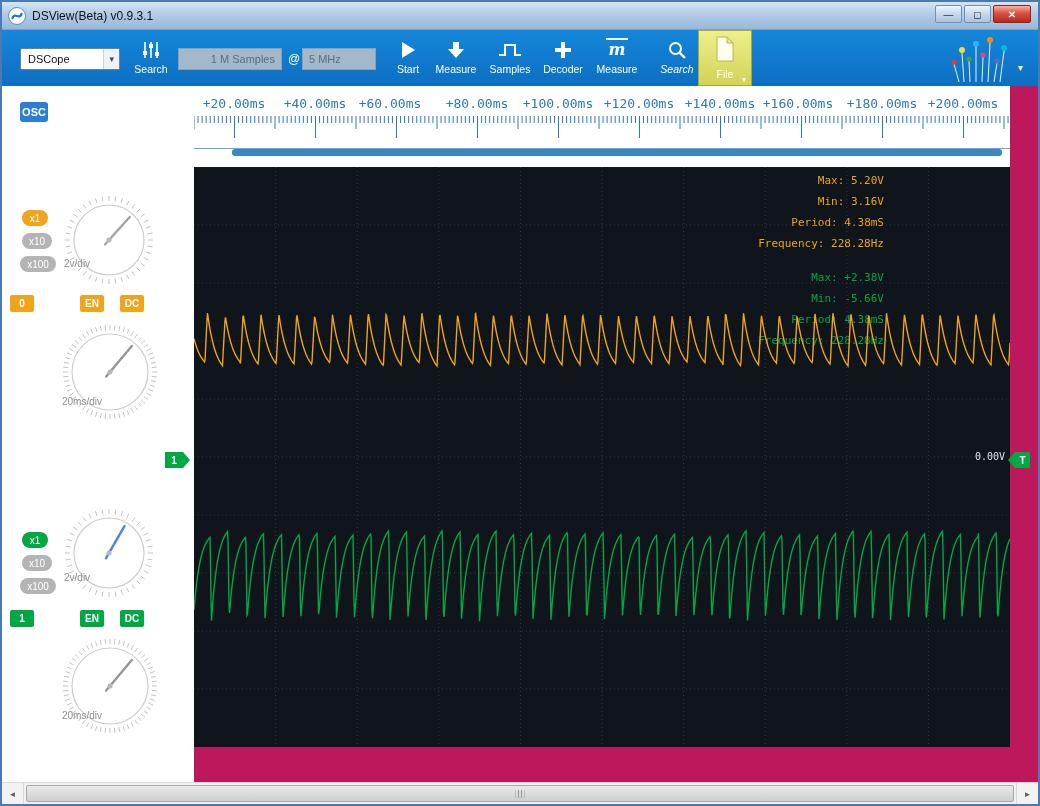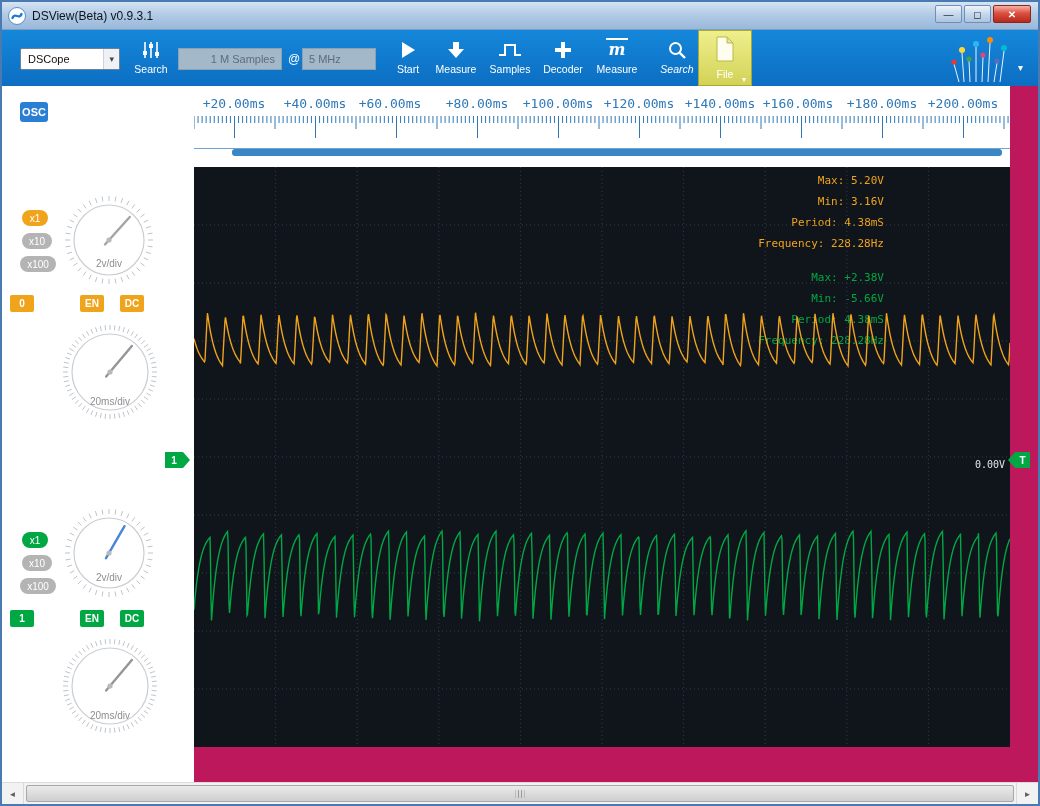--- a/index.html
+++ b/index.html
@@ -46,42 +46,42 @@
     color:#fff; line-height:20px; border-top:2px solid #fff; padding:0 3px; }
 
   
   .sidebar { position:absolute; left:0; top:84px; width:192px; height:696px; background:#fff; }
   .osc-badge { position:absolute; left:18px; top:16px; width:28px; height:20px; background:#2a7fd4; color:#fff;
     font-size:11px; font-weight:bold; display:flex; align-items:center; justify-content:center; border-radius:3px;
     cursor:pointer; }
   .probe-btn { position:absolute; height:16px; color:#fff; font-size:10px; display:flex; align-items:center;
     justify-content:center; border-radius:8px; cursor:pointer; background:#b4b4b4; }
   .dial { position:absolute; cursor:pointer; }
-  .dial-label { position:absolute; text-align:center; font-size:10px; color:#8e8e8e; }
+  .dial-label { position:absolute; font-size:10px; color:#8e8e8e; }
   .ch-badge, .mini-btn { position:absolute; width:24px; height:17px; color:#fff; font-size:10px; font-weight:bold;
     display:flex; align-items:center; justify-content:center; border-radius:2px; cursor:pointer; }
 
   
   .ruler { position:absolute; left:192px; top:84px; width:816px; height:81px; background:#fff; cursor:pointer; }
   .ruler-label { position:absolute; top:10px; transform:translateX(-50%); color:#2f78b8;
     font-family:"DejaVu Sans Mono",monospace; font-size:13px; white-space:nowrap; }
   .ruler-ticks { position:absolute; left:0; top:30px; }
   .ruler-track { position:absolute; left:0; top:62px; width:816px; height:1px; background:#3b86c4; opacity:.75; }
   .ruler-thumb { position:absolute; left:38px; top:63px; width:770px; height:7px; background:#3b86c4;
     border-radius:3px; cursor:pointer; }
 
   
   .plot { position:absolute; left:192px; top:165px; width:816px; height:580px; overflow:hidden; cursor:crosshair; }
   .plot svg.canvas { position:absolute; left:0; top:0; z-index:2; }
   .meas { position:absolute; right:126px; text-align:right; z-index:1;
     font-family:"DejaVu Sans Mono",monospace; font-size:11px; }
   .meas div { line-height:21px; white-space:nowrap; }
   .meas-ch0 { top:3px; }
   .meas-ch1 { top:100px; }
-  .zero-label { position:absolute; right:5px; top:292px; z-index:3; color:#e4e4e4;
+  .zero-label { position:absolute; right:5px; top:284px; z-index:3; color:#e4e4e4;
     font-family:"DejaVu Sans Mono",monospace; font-size:10px; }
 
   .ch1-marker { position:absolute; left:163px; top:450px; width:18px; height:16px; background:#00a844; color:#fff;
     font-size:10px; font-weight:bold; display:flex; align-items:center; justify-content:center; z-index:5; cursor:pointer; }
   .ch1-marker::after { content:""; position:absolute; right:-7px; top:0;
     border-top:8px solid transparent; border-bottom:8px solid transparent; border-left:7px solid #00a844; }
   .trig-marker { position:absolute; left:1013px; top:450px; width:15px; height:16px; background:#00a844; color:#fff;
     font-size:10px; font-weight:bold; display:flex; align-items:center; justify-content:center; z-index:5; cursor:pointer; }
   .trig-marker::before { content:""; position:absolute; left:-7px; top:0;
     border-top:8px solid transparent; border-bottom:8px solid transparent; border-right:7px solid #00a844; }

